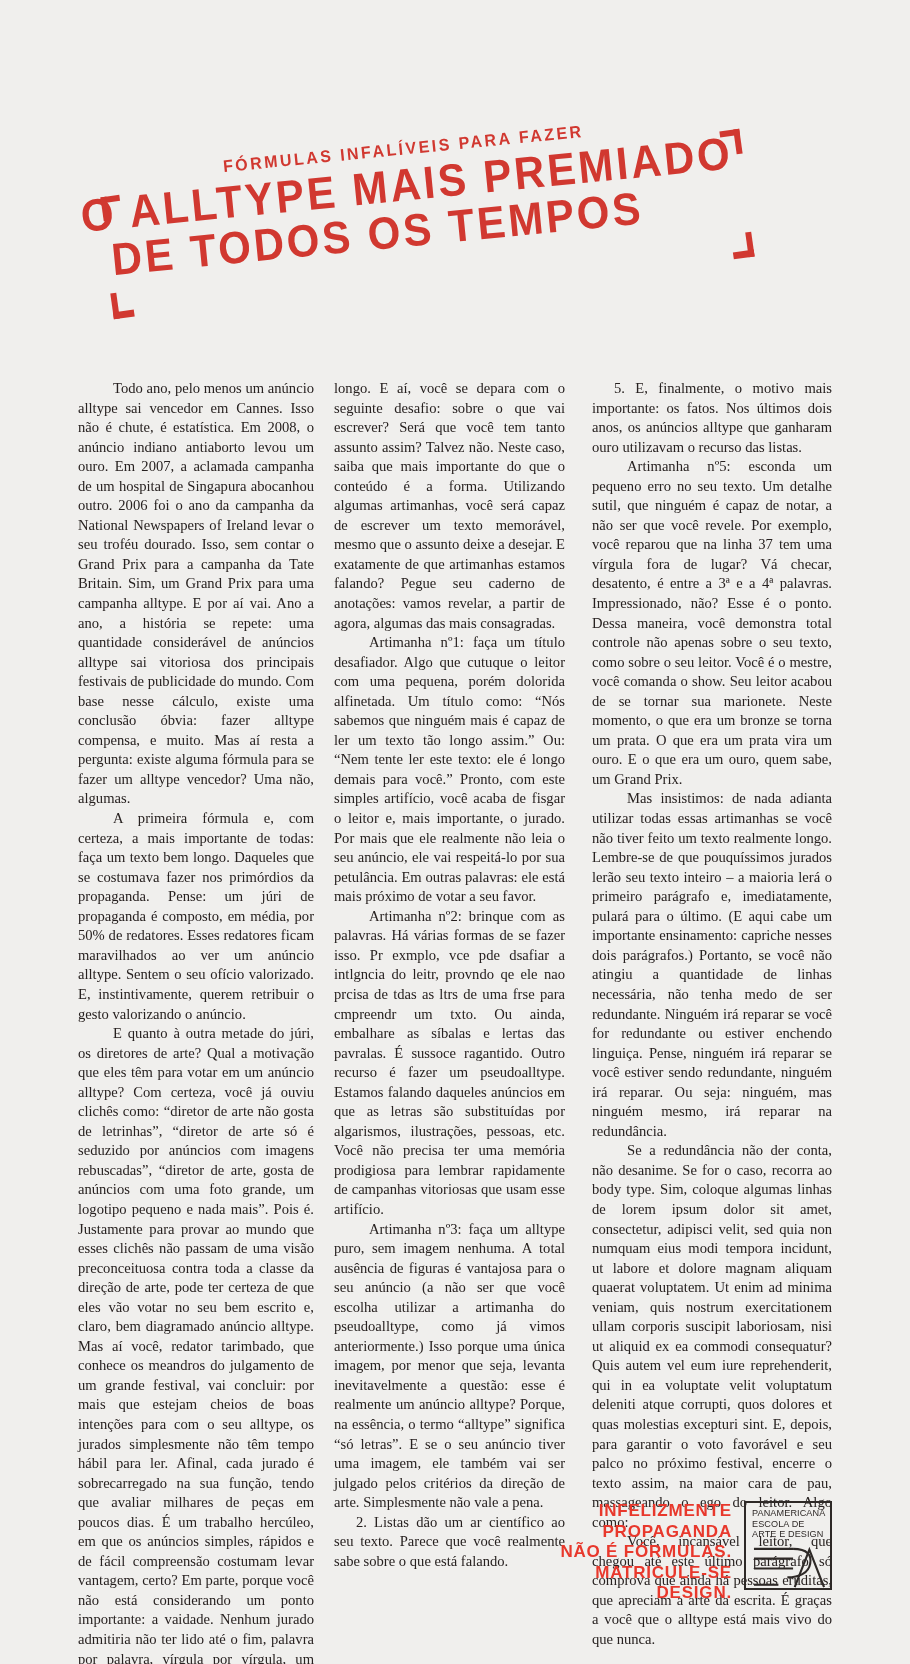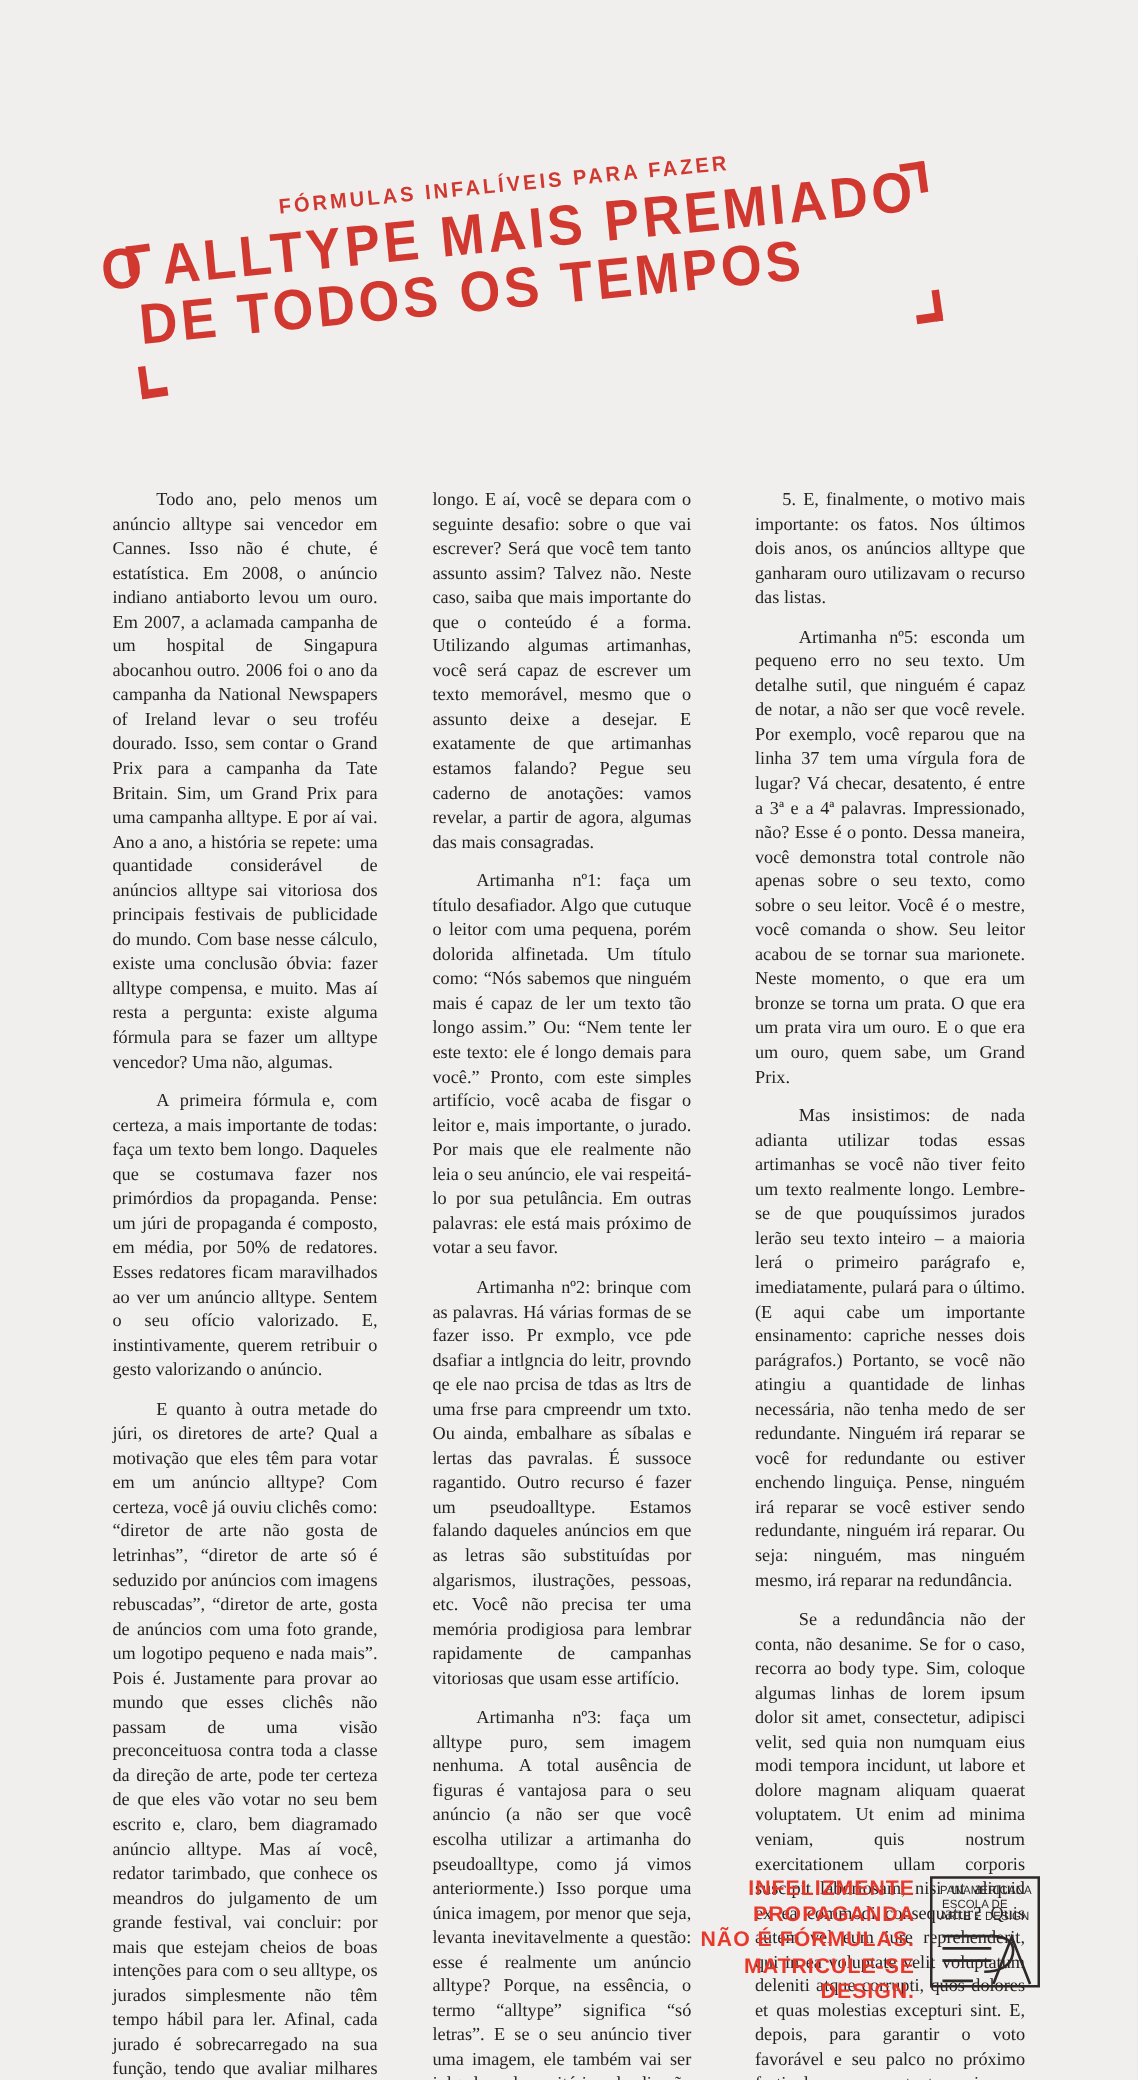--- a/index.html
+++ b/index.html
@@ -46,21 +46,21 @@
   .mark-mr{left:732px;top:233px;width:15px;height:18px;border-bottom:7px solid #d13830;border-right:6px solid #d13830;}
 
   
   .col{
     position:absolute;top:379px;
     font-size:14.6px;
     line-height:19.55px;
     color:#272120;
     text-align:justify;
   }
-  .col p{margin:12px;}
+  .col p{margin:0;}
   .col p.indent{text-indent:2.4em;}
   .col p.cont{text-indent:0;}
   .col p.li{text-indent:1.5em;}
   .col1{left:78px;width:236px;}
   .col2{left:334px;width:231px;}
   .col3{left:592px;width:240px;}
 
   
   .cta{
     position:absolute;left:540px;top:1501px;width:192px;
@@ -72,25 +72,24 @@
     letter-spacing:0.8px;
     color:#e8382c;
   }
 
   
   .logo{
     position:absolute;left:744px;top:1501px;
     width:88px;height:89px;
     border:2px solid #2e2927;
     box-sizing:border-box;
-    padding:5px 21px 3px 6px;
+    padding:5px 10px 3px 6px;
     background:transparent;
     color:#2e2927;
     font-family:"Liberation Sans", sans-serif;
-    text-align:right;
   }
   .logo .lname{
     font-size:9.6px;
     line-height:10.6px;
     letter-spacing:0.1px;
     transform:scaleX(0.95);
     transform-origin:left center;
     white-space:nowrap;
   }
   .logo svg{display:block;margin-top:4px;}

